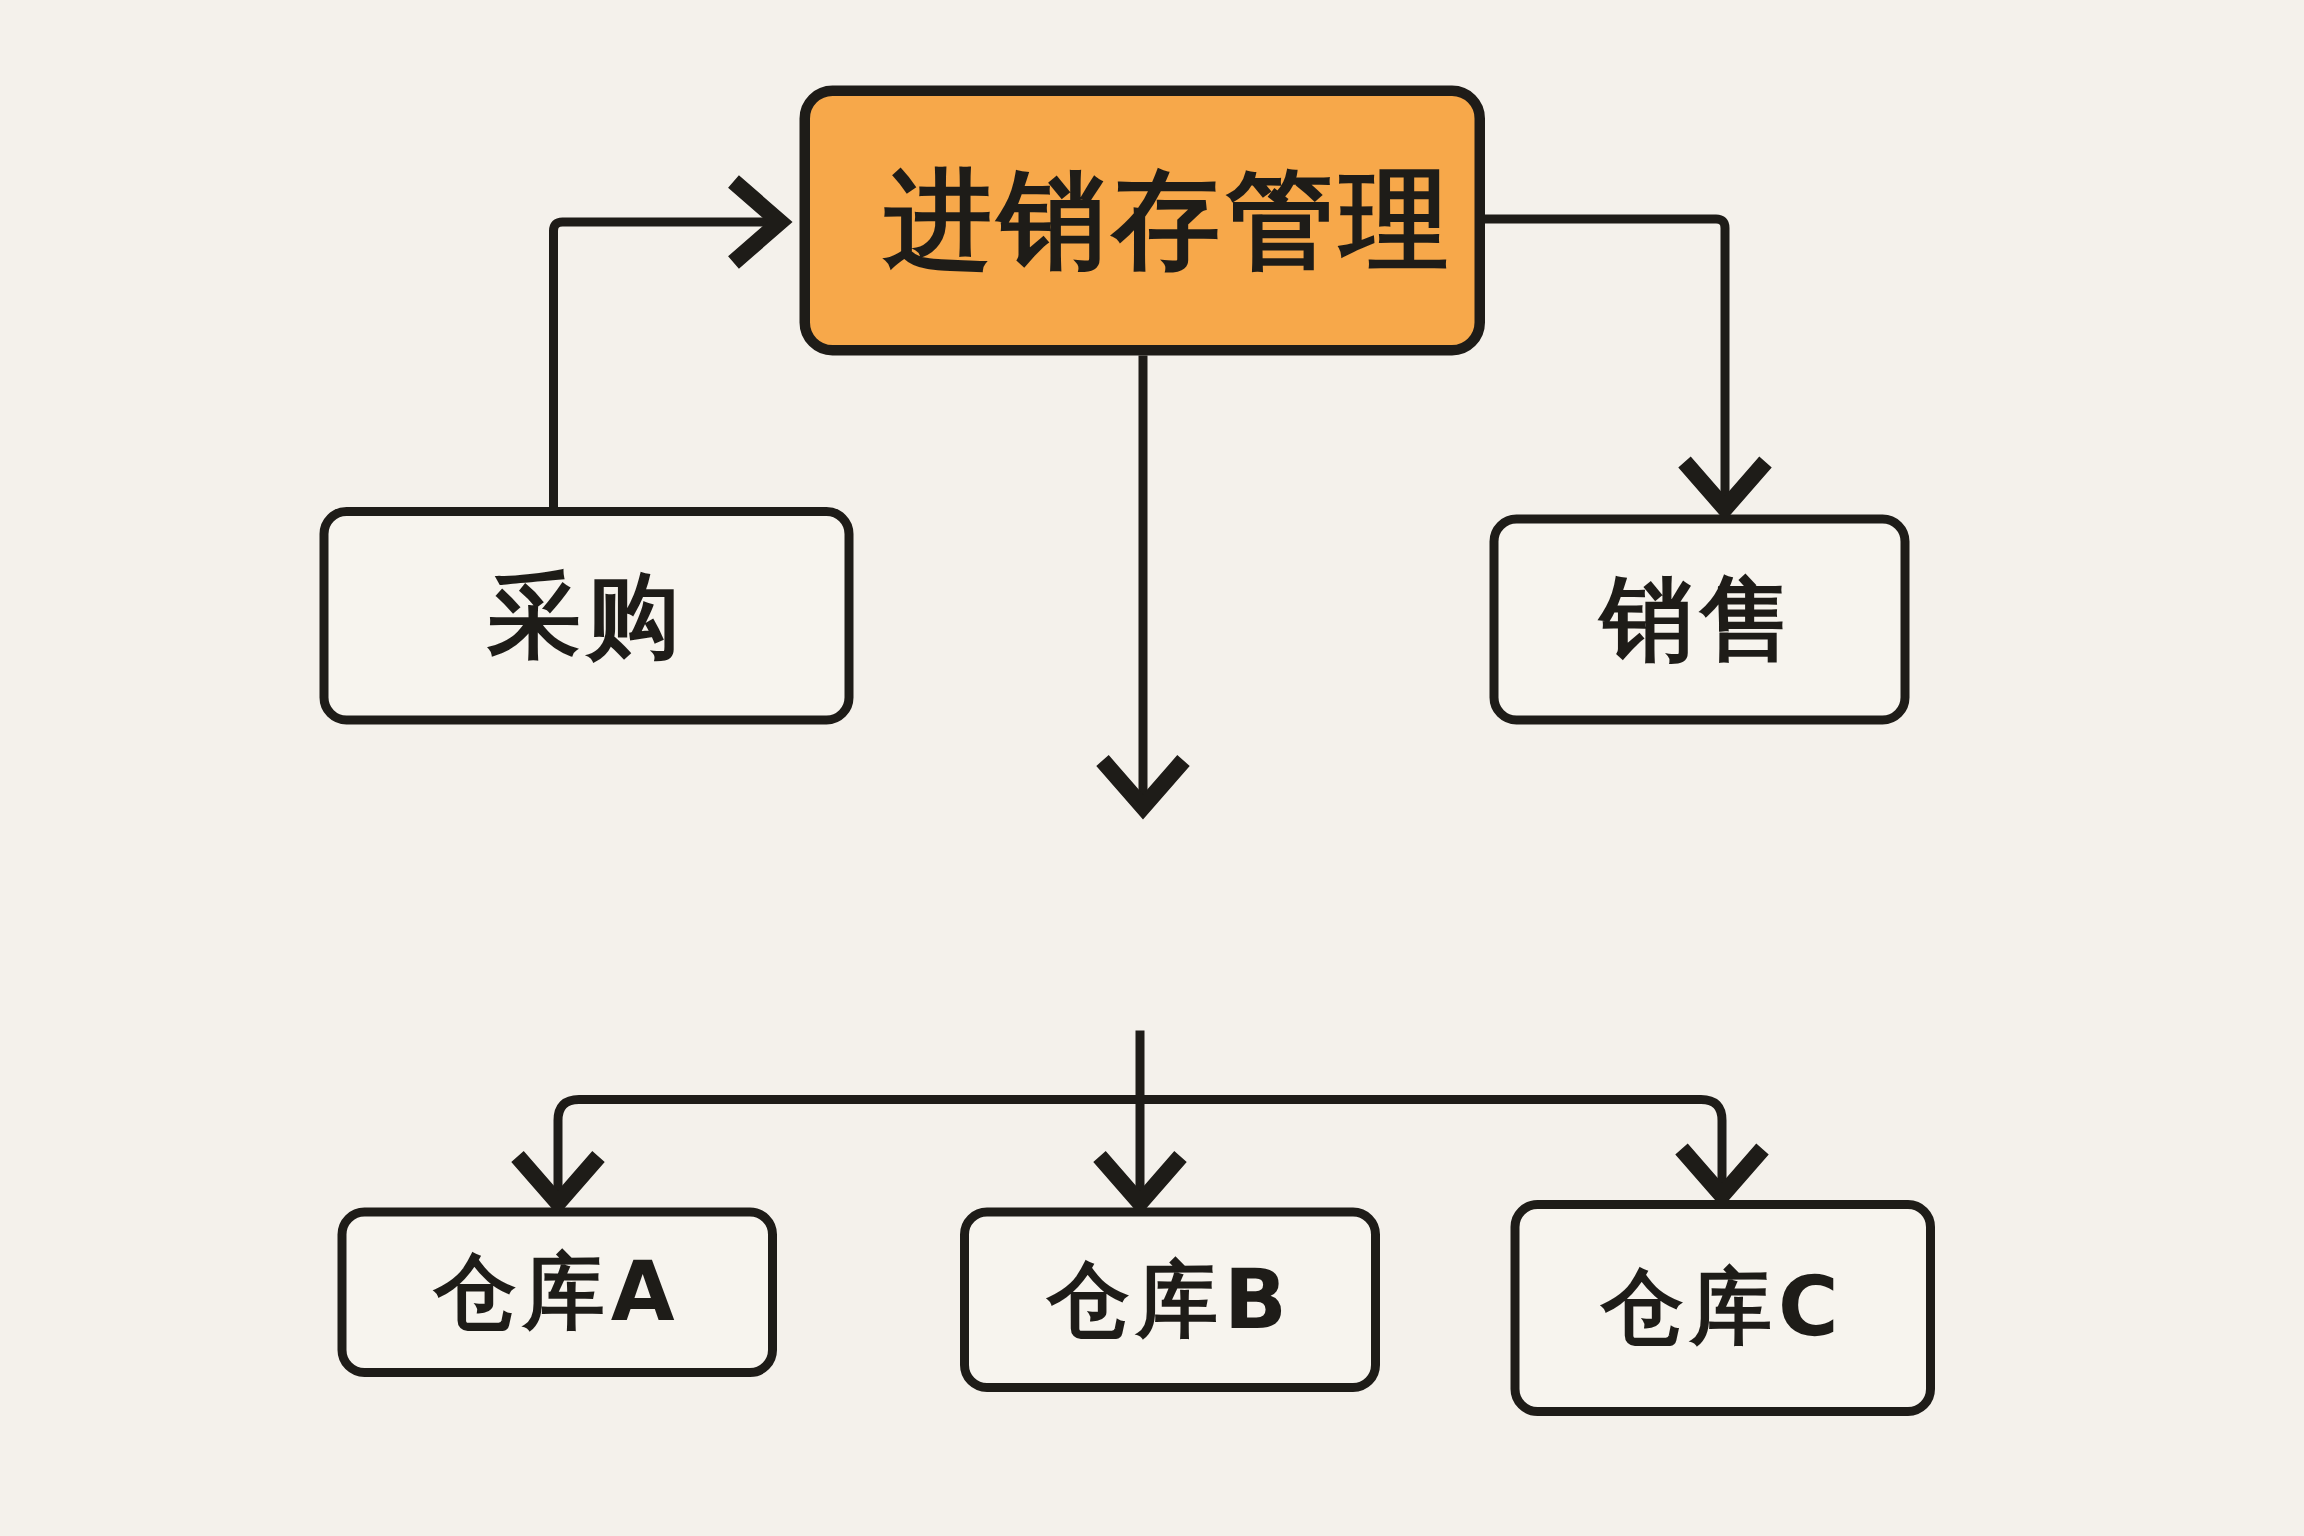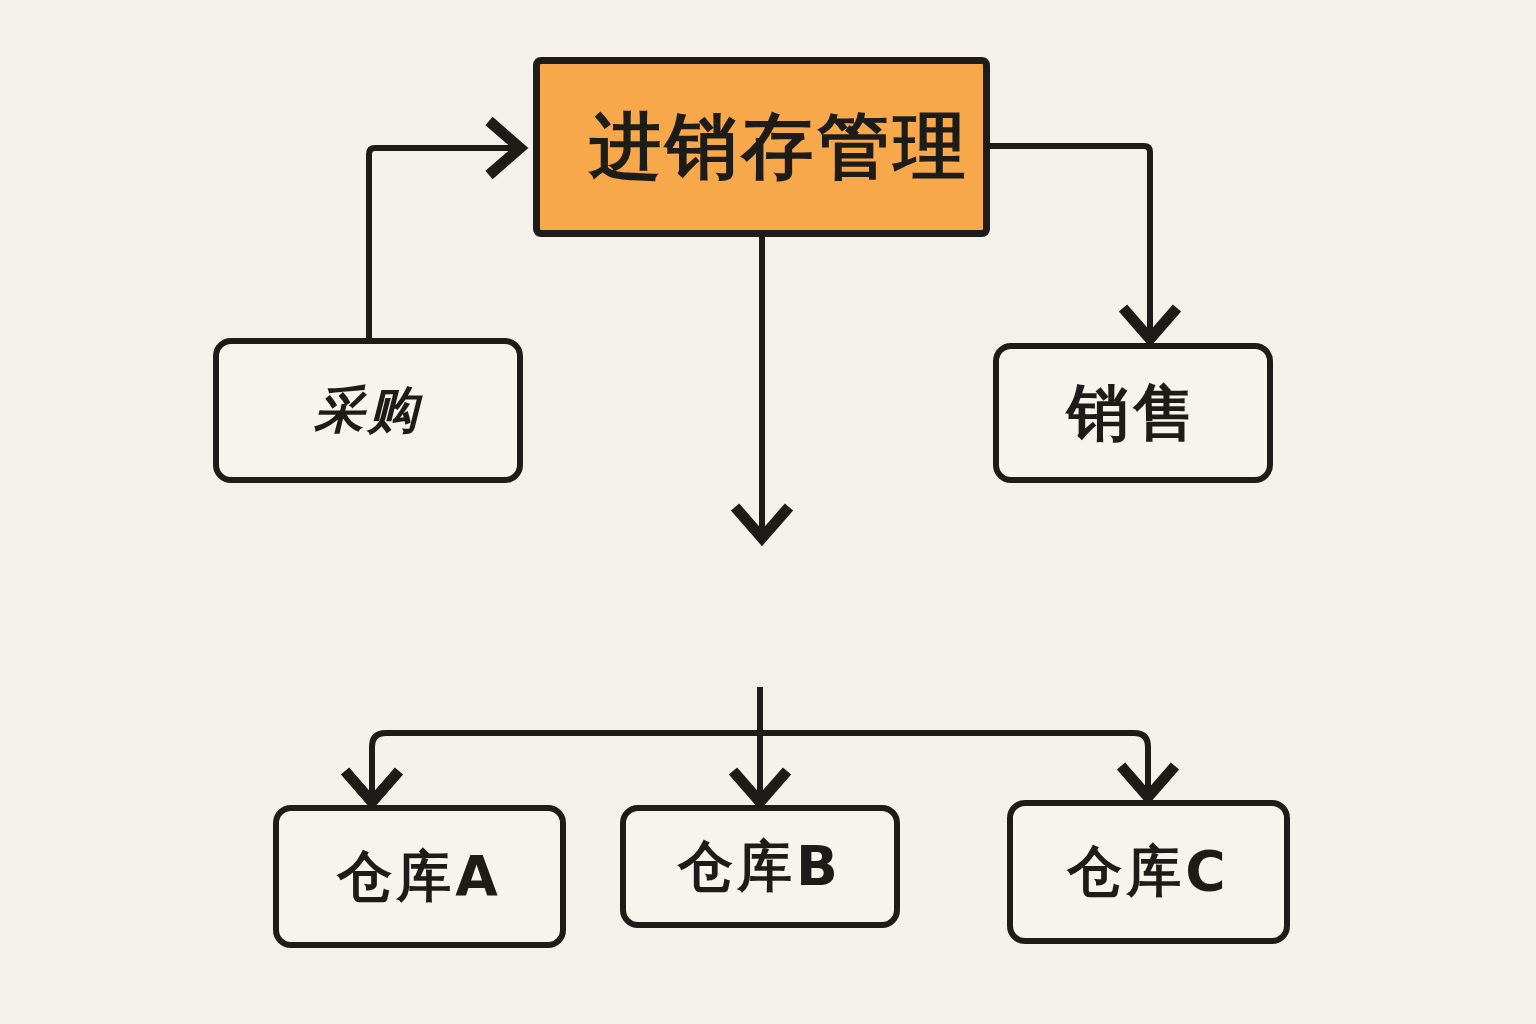--- a/index.html
+++ b/index.html
@@ -40,48 +40,46 @@
     box-sizing: border-box;
     color: #1E1C18;
     font-weight: bold;
     letter-spacing: 4px;
   }
   .node-root {
     left: 533px; top: 57px;
     width: 457px; height: 180px;
     background: #F7A84A;
     border-width: 7px;
-    border-radius: 8px;
+    border-radius: 22px;
     font-size: 72px;
     padding-left: 36px;
   }
   .node-purchase {
     left: 213px; top: 338px;
-    width: 310px; height: 145px;
-    font-size: 50px;
-    font-style: italic;
+    width: 356px; height: 145px;
+    font-size: 62px;
   }
   .node-sales {
     left: 993px; top: 343px;
     width: 280px; height: 140px;
     font-size: 62px;
   }
   .node-multi {
     left: 581px; top: 540px;
     width: 357px; height: 147px;
     font-size: 62px;
   }
   .node-wh-a {
     left: 225px; top: 805px;
-    width: 293px; height: 143px;
+    width: 293px; height: 113px;
     font-size: 55px;
-    margin-left: 48px;
   }
   .node-wh-b {
-    left: 620px; top: 805px;
+    left: 640px; top: 805px;
     width: 280px; height: 123px;
     font-size: 55px;
   }
   .node-wh-c {
     left: 1007px; top: 800px;
     width: 283px; height: 144px;
     font-size: 55px;
   }
 </style>
 </head>

